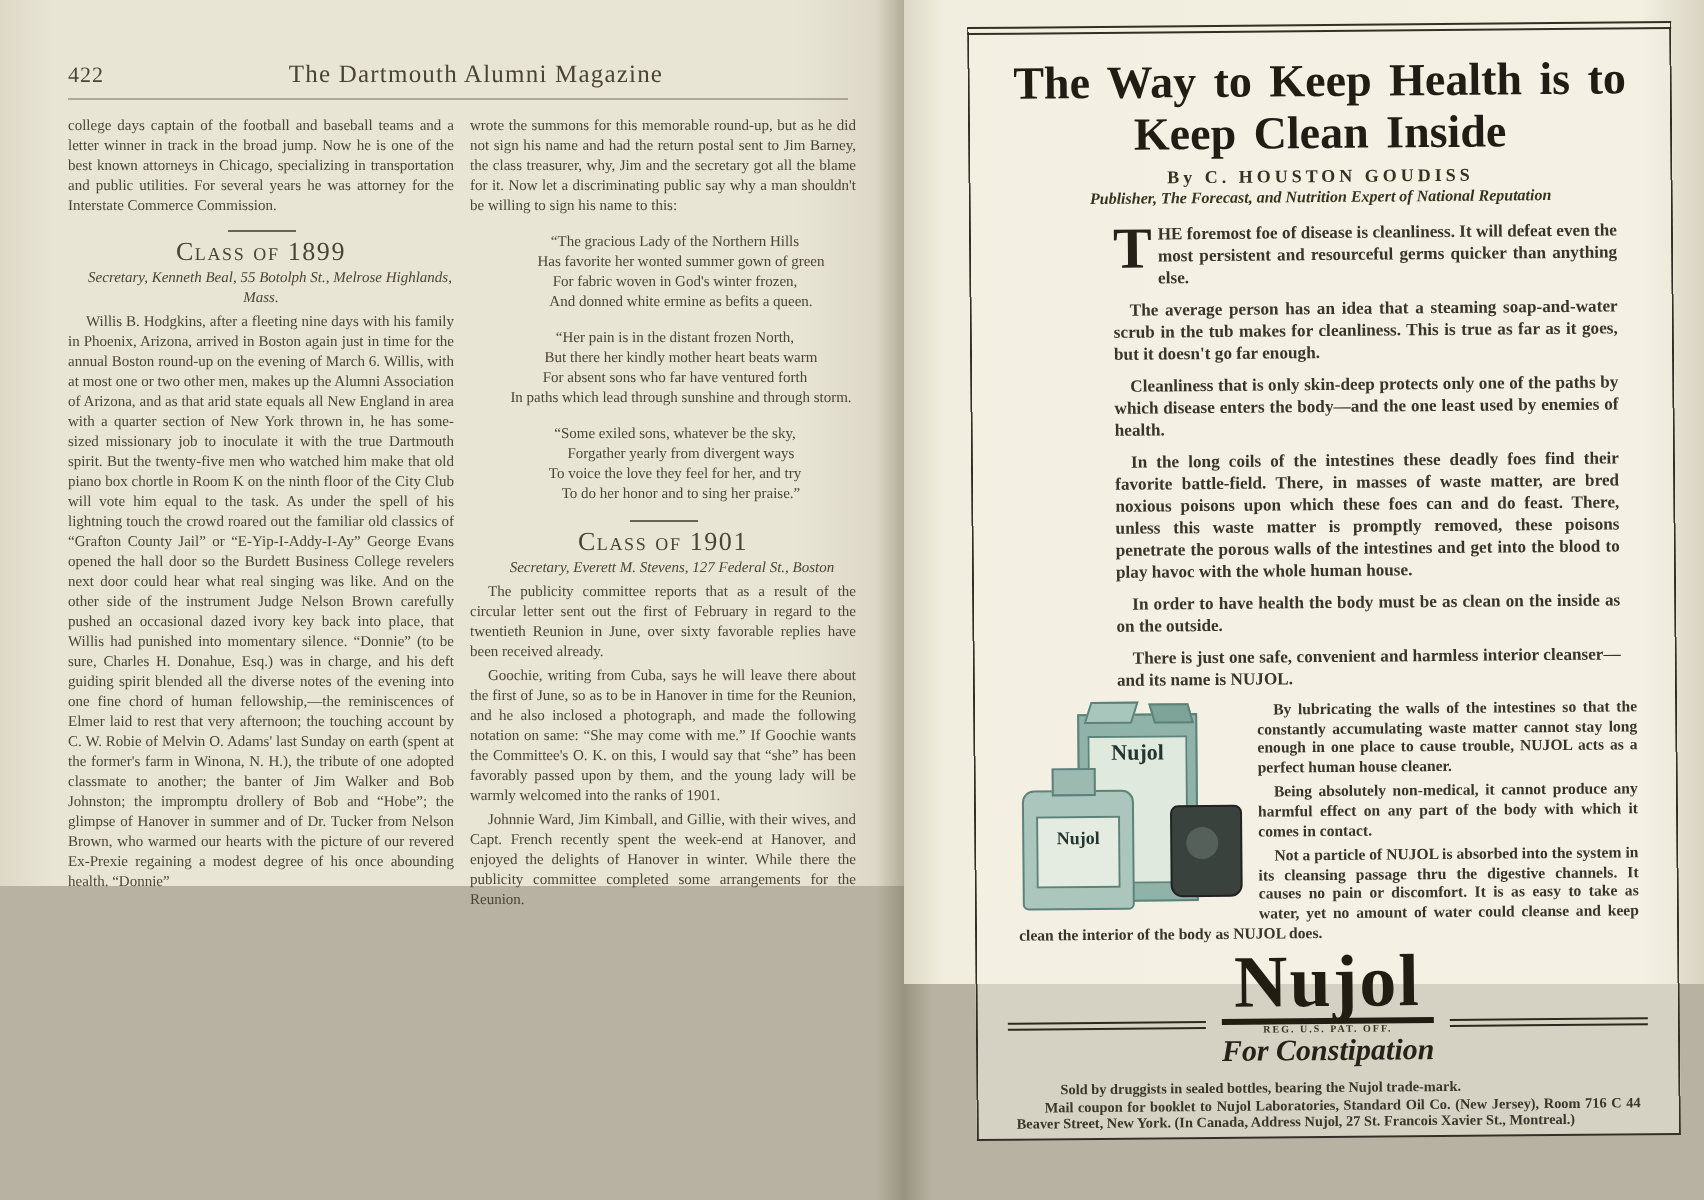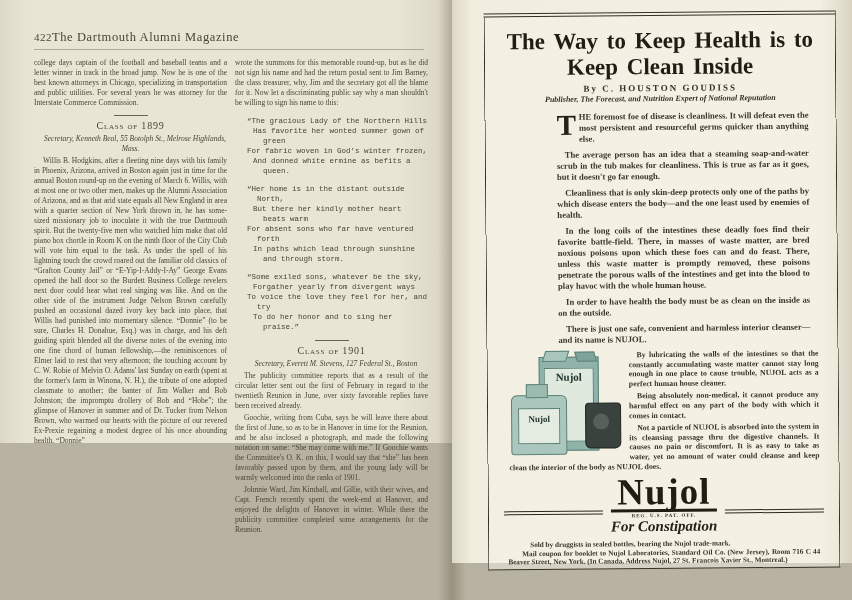--- a/index.html
+++ b/index.html
@@ -12,39 +12,39 @@
   .page-left{
     position:absolute;left:0;top:0;width:452px;height:443px;
     background:linear-gradient(90deg,#ddd8c6 0%,#e9e5d5 6%,#e9e5d5 88%,#d8d3c1 100%);
     color:#4a4437;
   }
   .mag-header{
     display:flex;align-items:baseline;
     padding:30px 28px 4px 34px;
   }
   .mag-pagenum{font-size:11px;letter-spacing:.5px;}
-  .mag-title{flex:1;font-size:12.5px;letter-spacing:.6px;}
+  .mag-title{flex:1;text-align:center;font-size:12.5px;letter-spacing:.6px;}
   .mag-rule{margin:0 28px 8px 34px;border-top:1px solid rgba(70,62,45,.35);}
   .columns{display:flex;gap:8px;padding:0 24px 0 34px;}
   .col{width:194px;font-size:7.5px;line-height:10px;text-align:justify;}
   .col p{margin:0 0 2px 0;text-indent:9px;}
   .col p.noindent{text-indent:0;}
   .divider{width:34px;border-top:1px solid #6b6352;margin:7px auto 5px auto;}
   .class-heading{
-    text-align:center;font-variant:small-caps;font-size:10px;
+    text-align:center;font-variant:small-caps;font-size:13px;
     letter-spacing:.8px;margin:0 0 3px 0;
   }
   .secretary{font-style:italic;text-align:center;text-indent:0;margin:0 0 4px 0;}
-  .poem{margin:8px 0 2px 6px;text-align:left;font-family:Liberation Mono, monospace;}
+  .poem{margin:8px 0 2px 6px;text-align:center;}
   .stanza{margin-bottom:8px;}
   .poem-line{padding-left:16px;text-indent:-10px;}
   .poem-line.ind{padding-left:22px;}
   
   .page-right{
-    position:absolute;left:452px;top:0;width:400px;height:563px;
+    position:absolute;left:452px;top:0;width:400px;height:492px;
     background:linear-gradient(90deg,#ddd8c6 0%,#f1eedf 5%,#f3f0e2 92%,#d9d4c2 100%);
   }
   .gutter{
     position:absolute;left:438px;top:0;width:28px;height:600px;
     background:linear-gradient(90deg,rgba(60,50,30,0) 0%,rgba(60,50,30,.25) 50%,rgba(60,50,30,0) 100%);
     pointer-events:none;
   }
   .ad-frame{
     position:absolute;left:34px;top:12px;width:352px;height:557px;
     border:1.3px solid #332f24;border-top:4px double #332f24;
@@ -132,21 +132,21 @@
       <p class="noindent">wrote the summons for this memorable round-up, but as he did not sign his name and had the return postal sent to Jim Barney, the class treasurer, why, Jim and the secretary got all the blame for it. Now let a discriminating public say why a man shouldn't be willing to sign his name to this:</p>
 
       <div class="poem">
         <div class="stanza">
           <div class="poem-line">“The gracious Lady of the Northern Hills</div>
           <div class="poem-line ind">Has favorite her wonted summer gown of green</div>
           <div class="poem-line">For fabric woven in God's winter frozen,</div>
           <div class="poem-line ind">And donned white ermine as befits a queen.</div>
         </div>
         <div class="stanza">
-          <div class="poem-line">“Her home is in the distant outside North,</div>
+          <div class="poem-line">“Her pain is in the distant frozen North,</div>
           <div class="poem-line ind">But there her kindly mother heart beats warm</div>
           <div class="poem-line">For absent sons who far have ventured forth</div>
           <div class="poem-line ind">In paths which lead through sunshine and through storm.</div>
         </div>
         <div class="stanza">
           <div class="poem-line">“Some exiled sons, whatever be the sky,</div>
           <div class="poem-line ind">Forgather yearly from divergent ways</div>
           <div class="poem-line">To voice the love they feel for her, and try</div>
           <div class="poem-line ind">To do her honor and to sing her praise.”</div>
         </div>

